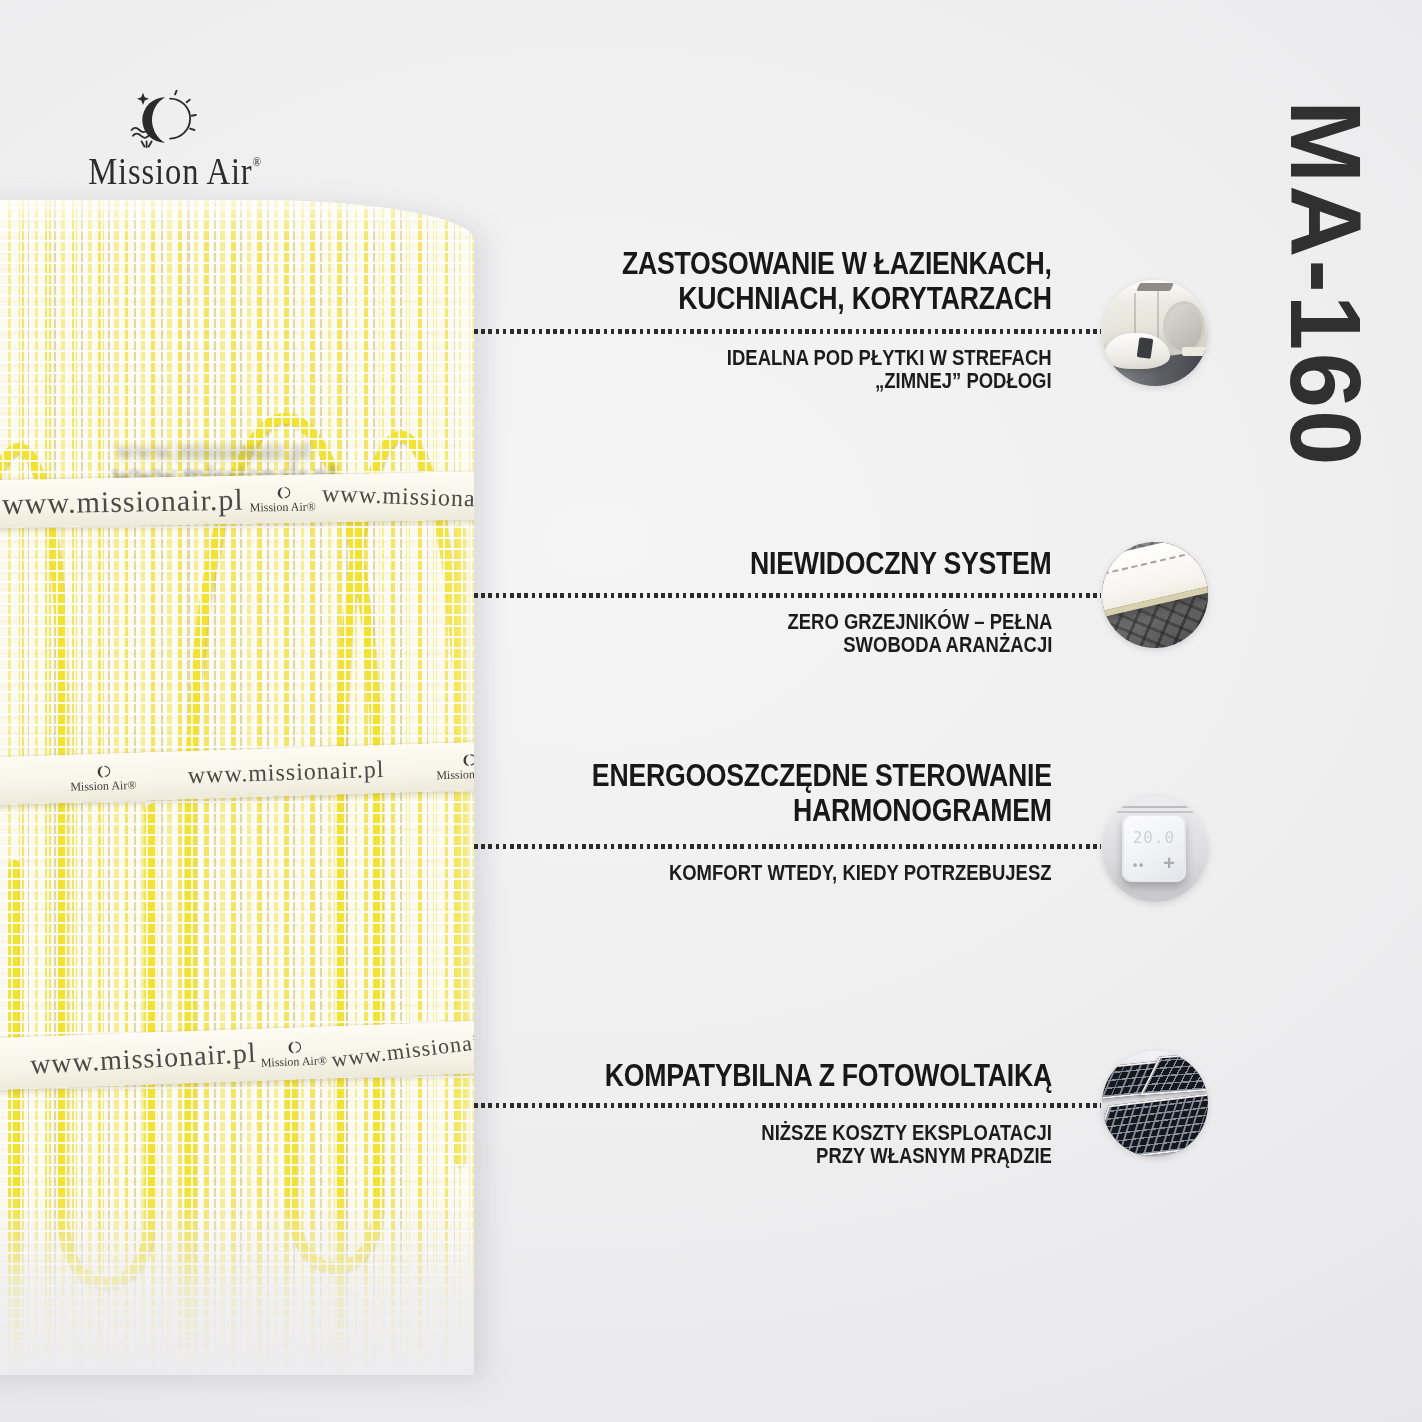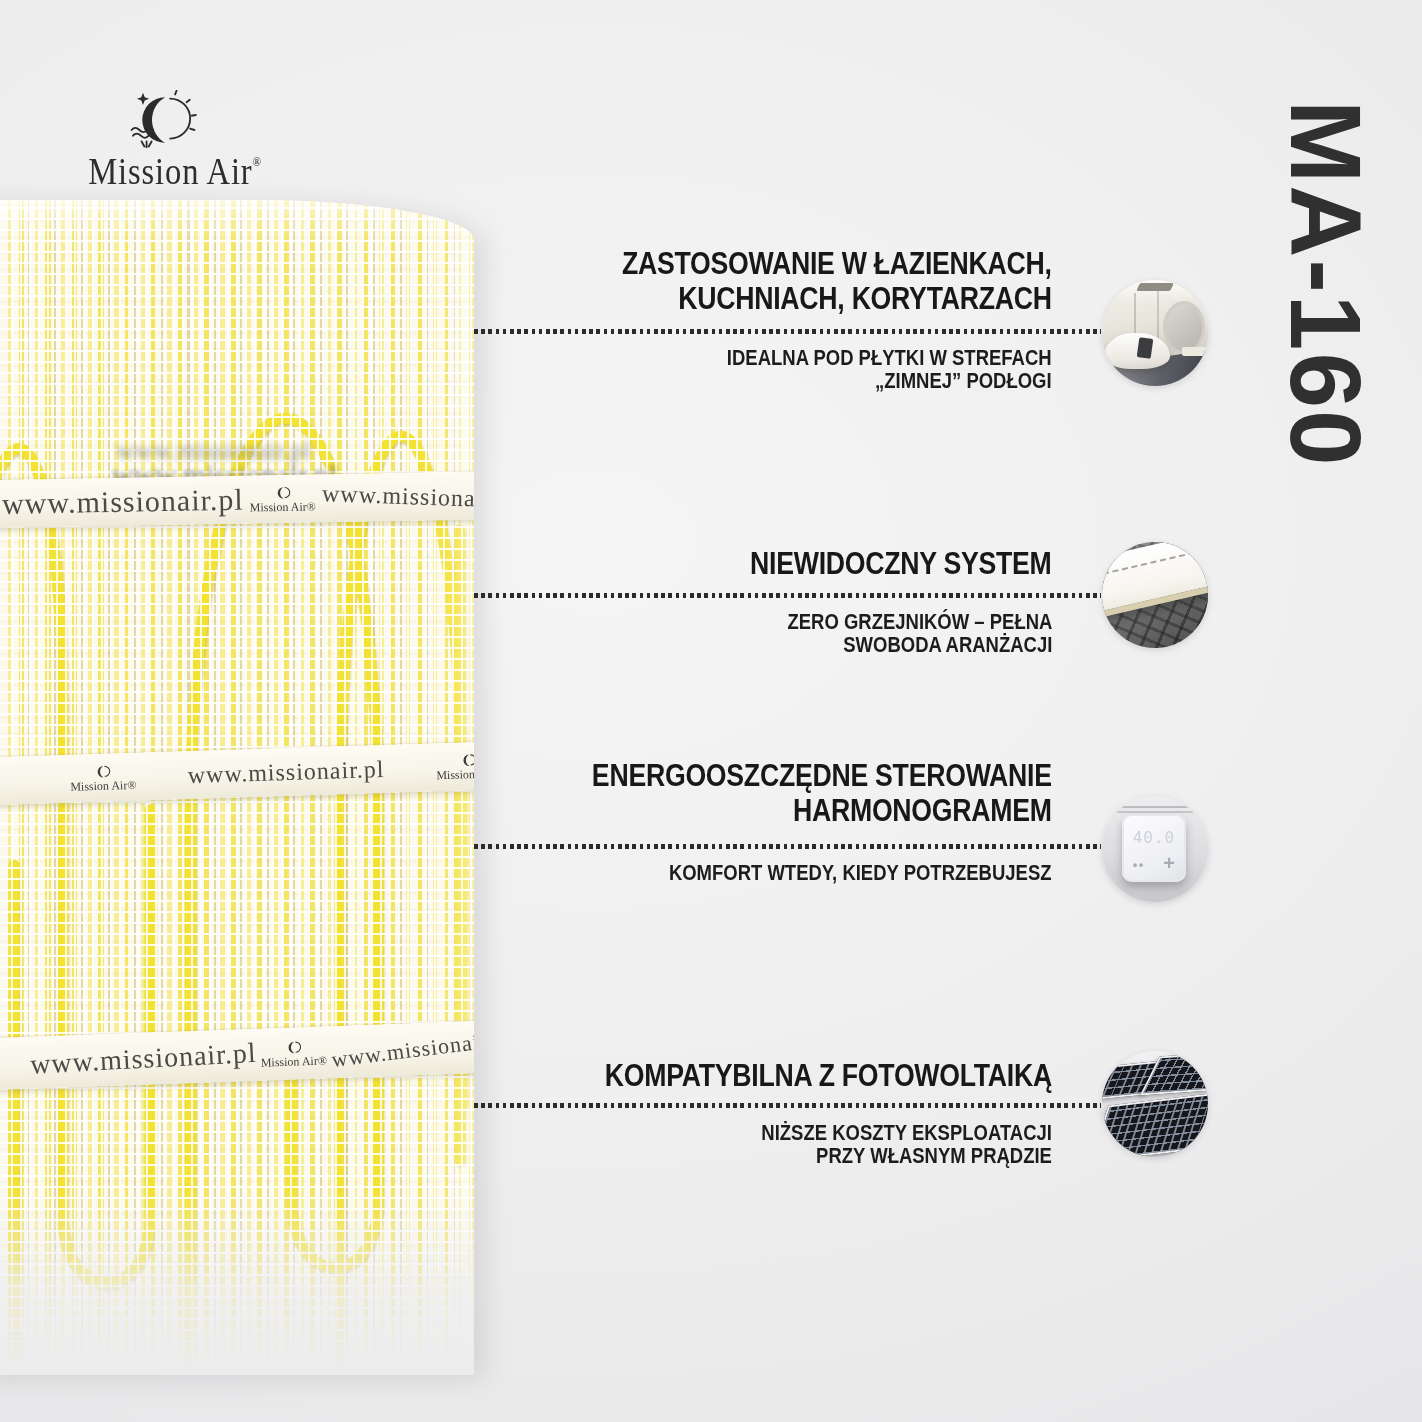--- a/index.html
+++ b/index.html
@@ -259,21 +259,21 @@
     <span>HARMONOGRAMEM</span>
   </div>
   <div class="dots l3"></div>
   <div class="f-desc d3">
     <span>KOMFORT WTEDY, KIEDY POTRZEBUJESZ</span>
   </div>
   <div class="circle c3">
     <div class="th-bg"></div>
     <div class="th-plate"></div>
     <div class="th-device">
-      <div class="th-display">40.0</div>
+      <div class="th-display">20.0</div>
       <div class="th-minus">••</div>
       <div class="th-plus">+</div>
     </div>
   </div>
 
   <div class="f-title t4">
     <span>KOMPATYBILNA Z FOTOWOLTAIKĄ</span>
   </div>
   <div class="dots l4"></div>
   <div class="f-desc d4">

